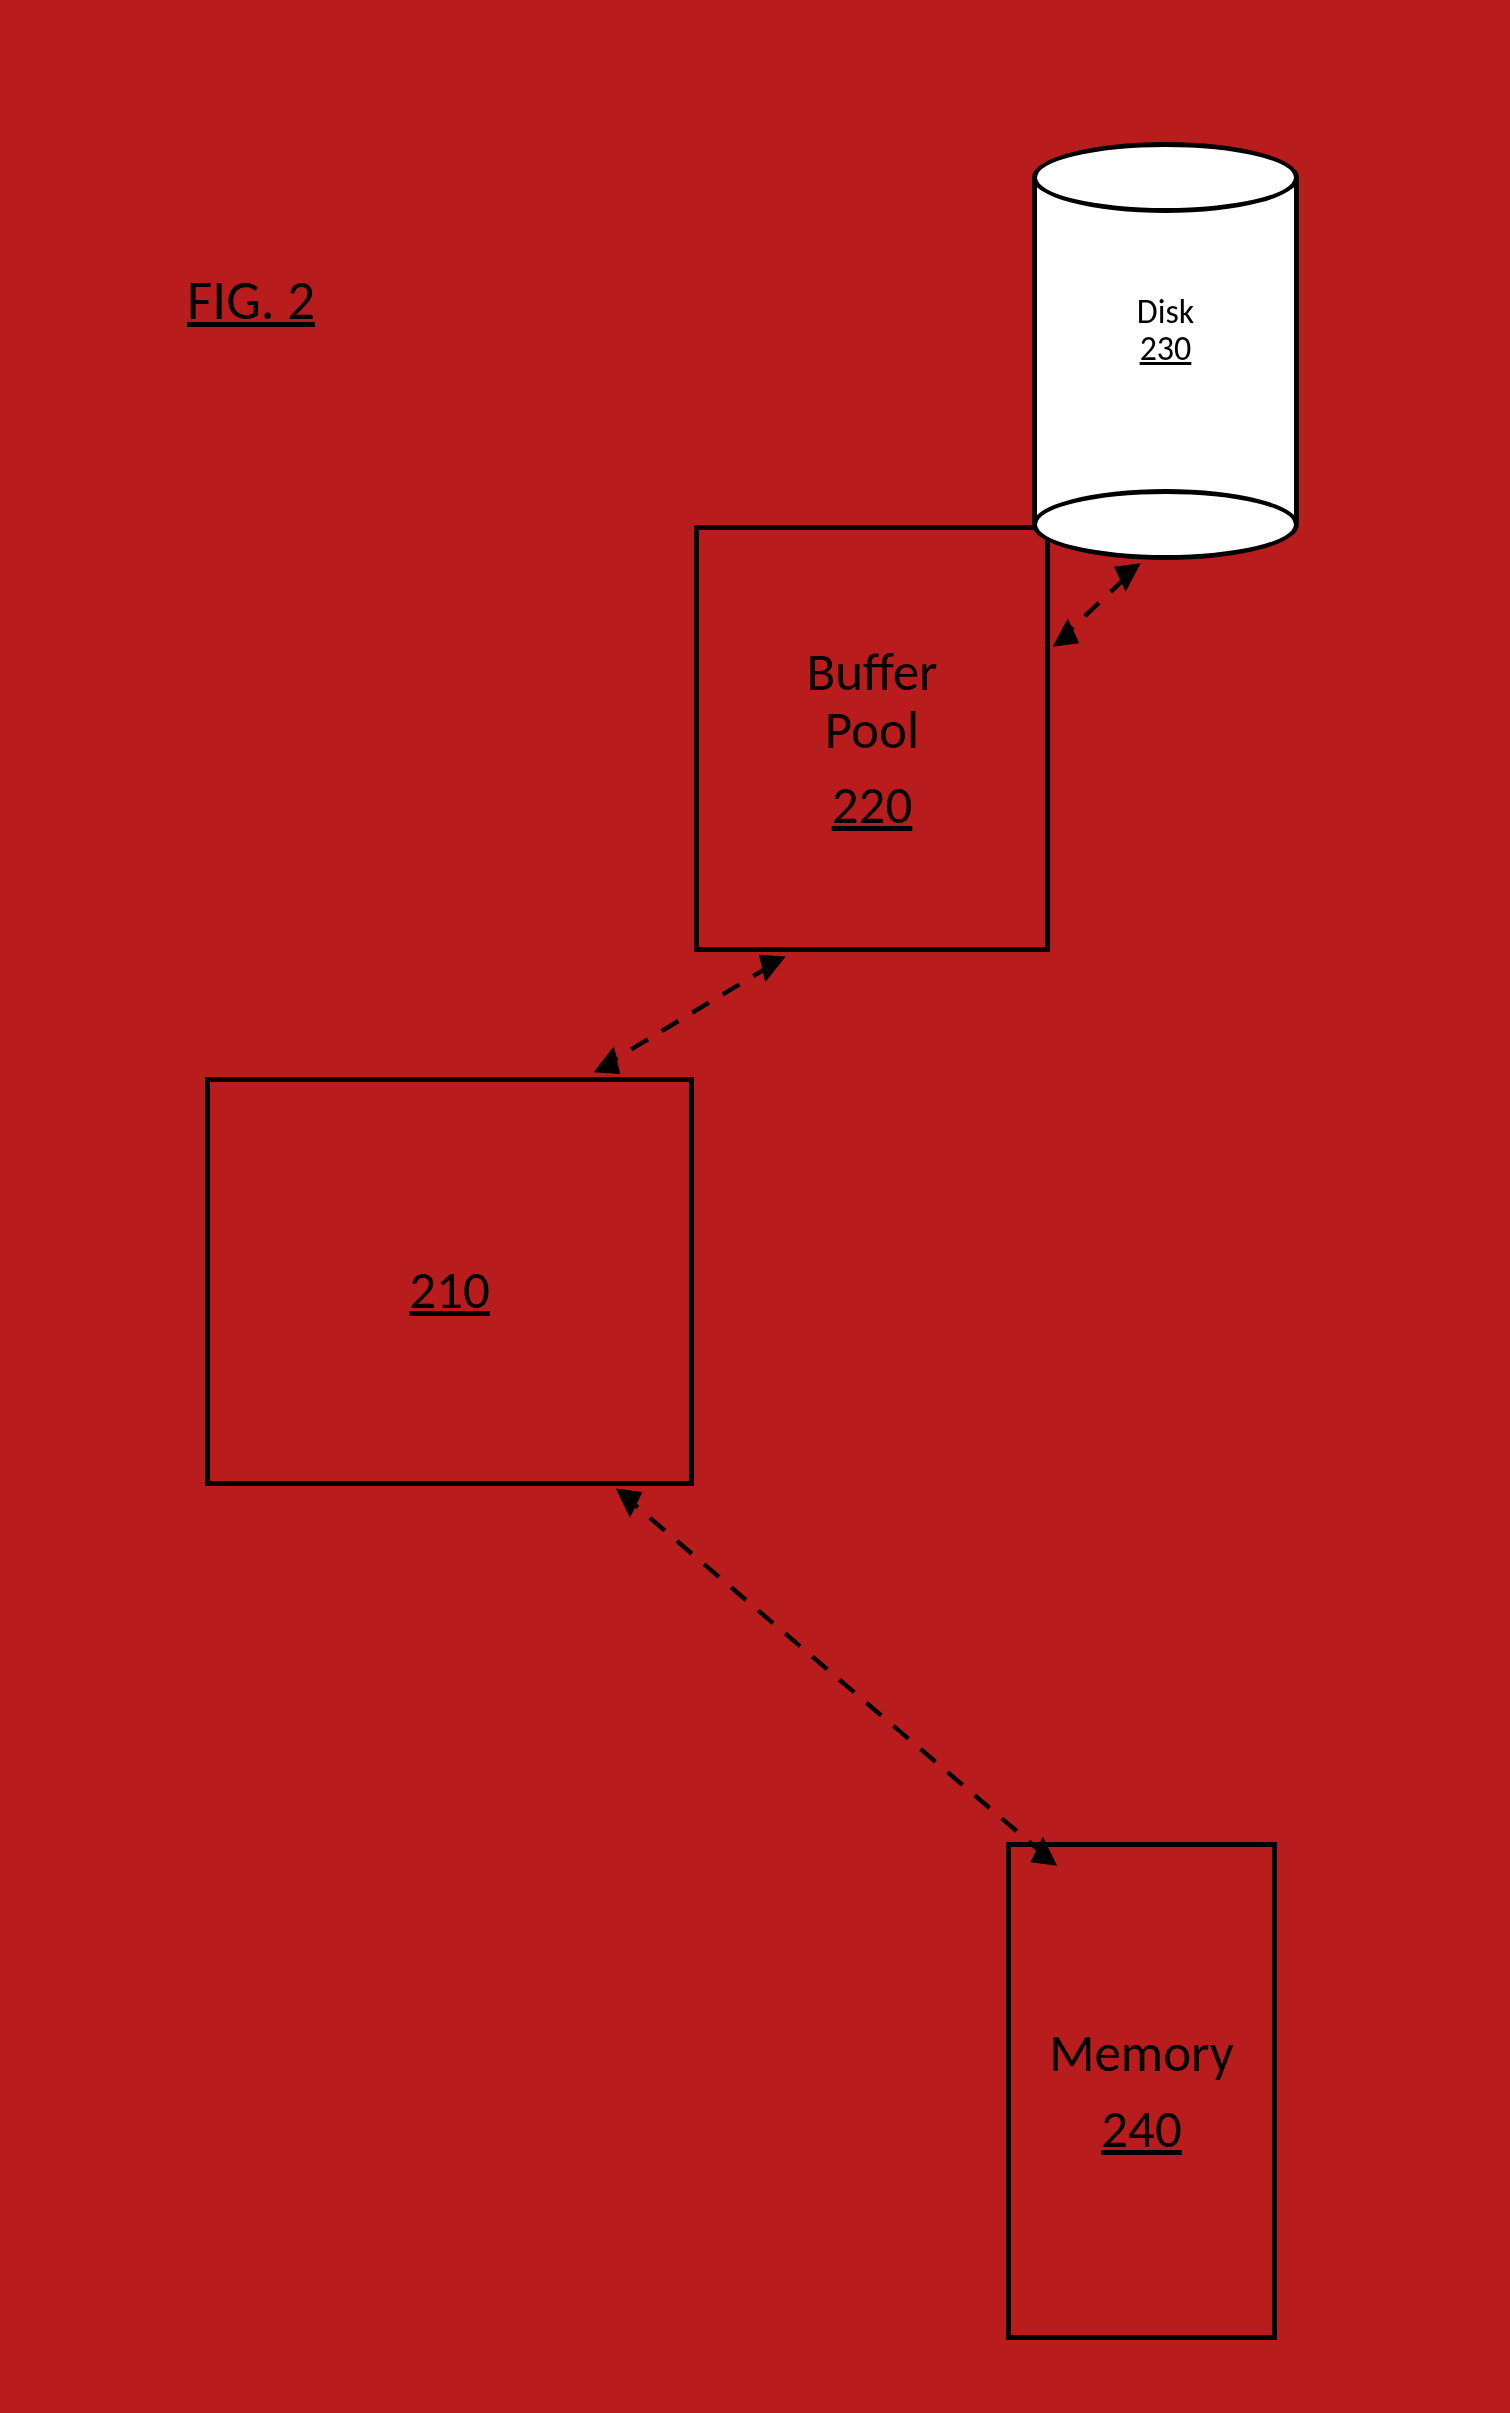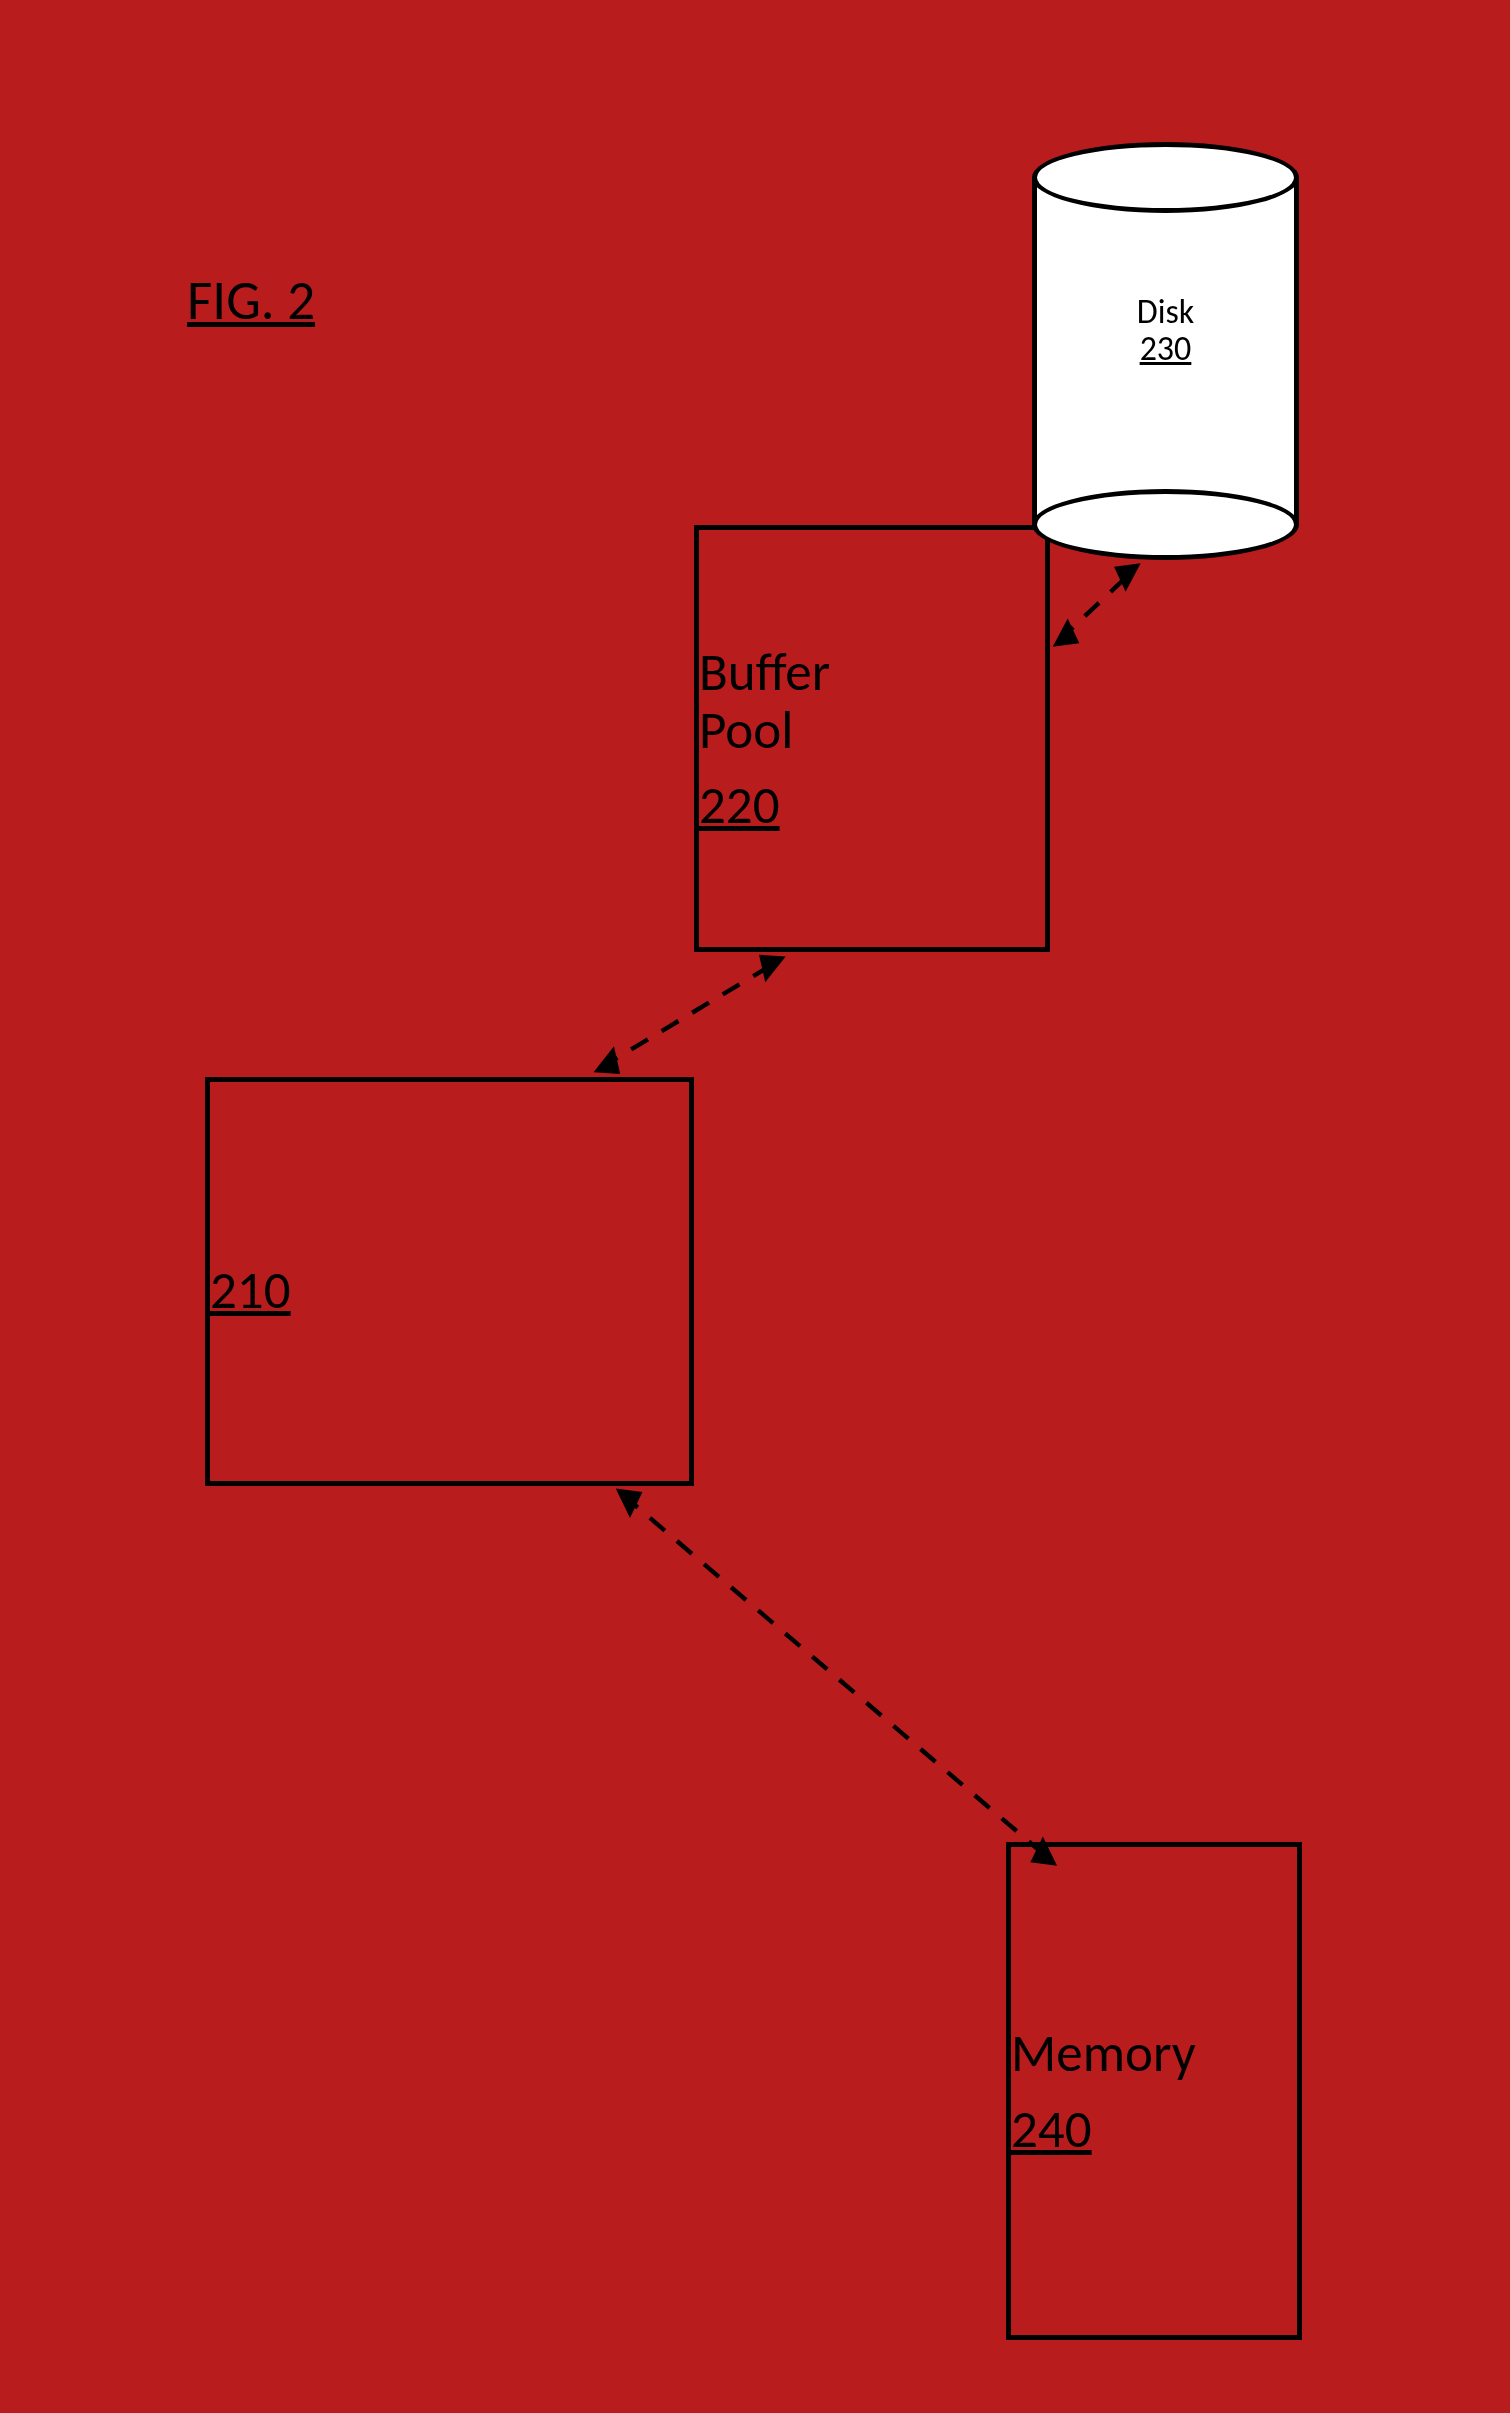--- a/index.html
+++ b/index.html
@@ -18,21 +18,21 @@
     position: absolute;
     font-size: 55px;
     text-decoration: underline;
   }
   .box {
     position: absolute;
     border: 5.3px solid #000;
     box-sizing: border-box;
     display: flex;
     flex-direction: column;
-    align-items: flex-start;
+    align-items: center;
     justify-content: center;
     font-size: 53px;
     line-height: 1.1;
     text-align: center;
   }
   .box .ref {
     text-decoration: underline;
     margin-top: 17px;
   }
   
@@ -88,21 +88,21 @@
   <div class="box" style="left:205px; top:1077px; width:489px; height:409px;">
     <span class="ref">210</span>
   </div>
 
   <div class="box" style="left:694px; top:525px; width:356px; height:427px;">
     <span>Buffer</span>
     <span>Pool</span>
     <span class="ref">220</span>
   </div>
 
-  <div class="box" style="left:1006px; top:1842px; width:296px; height:498px;">
+  <div class="box" style="left:1006px; top:1842px; width:271px; height:498px;">
     <span>Memory</span>
     <span class="ref">240</span>
   </div>
 
   <div class="cylinder" style="left:1032px; top:142px; width:267px; height:418px;">
     <div class="cyl-body" style="top:36px; height:347px;"></div>
     <div class="cyl-bottom" style="top:347px; height:71px;"></div>
     <div class="cyl-top" style="top:0;    height:71px;"></div>
     <div class="cyl-label" style="top:151px;">
       <span>Disk</span><br>

